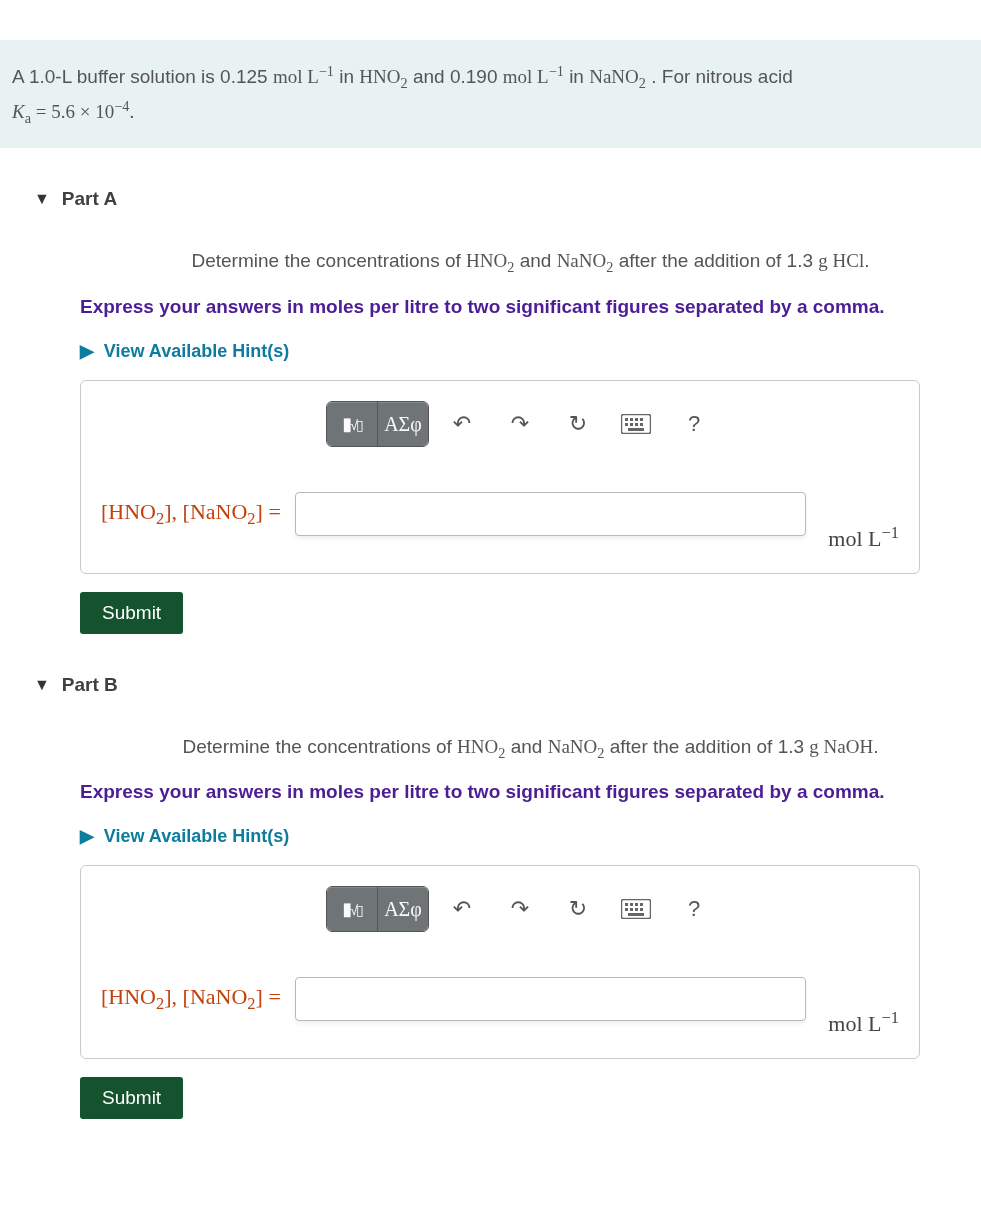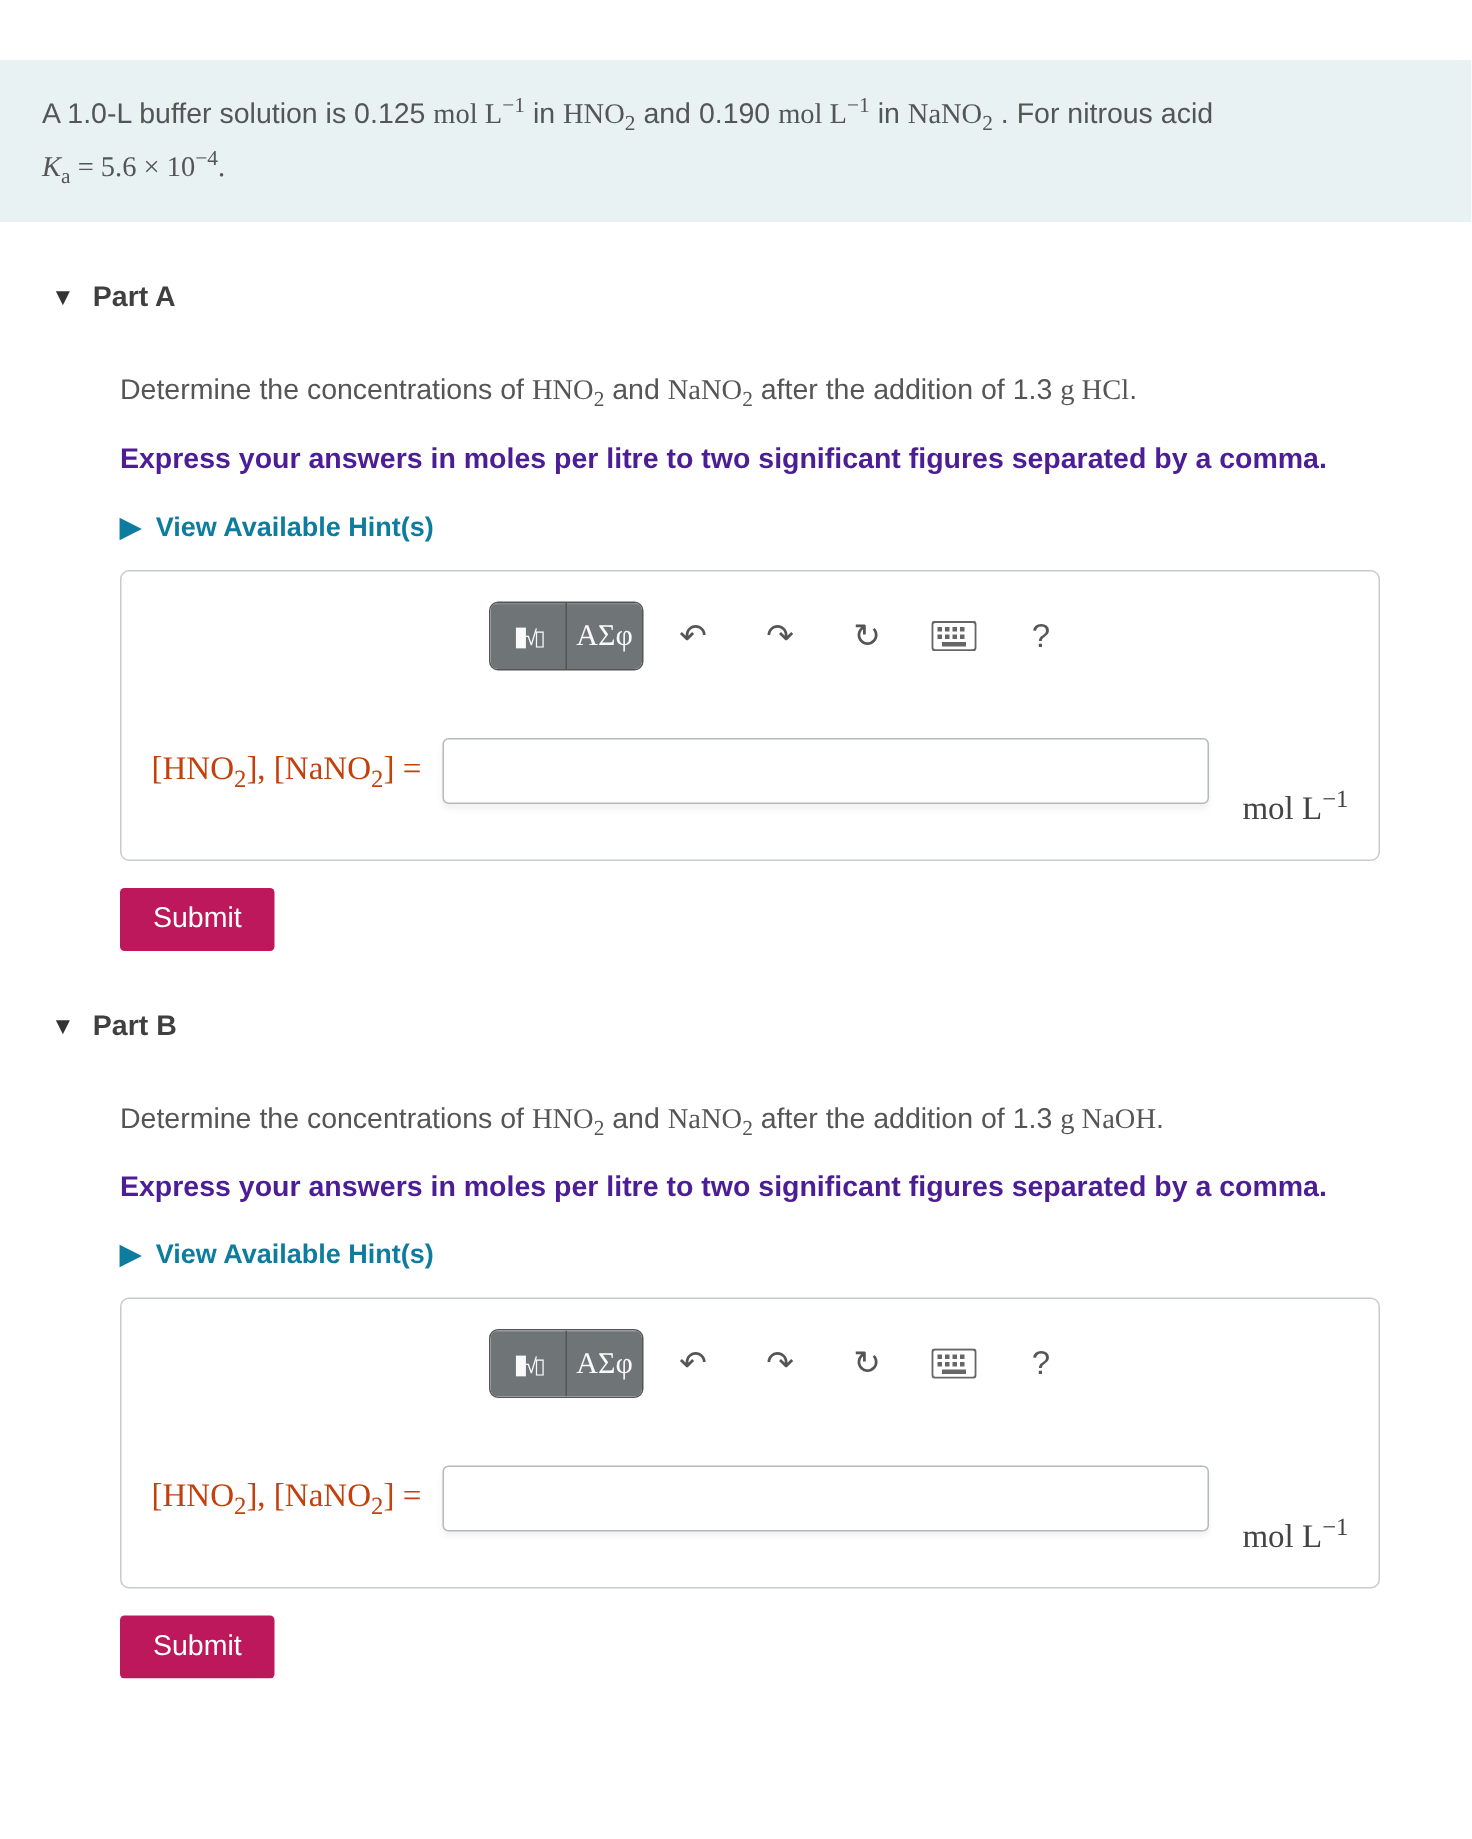--- a/index.html
+++ b/index.html
@@ -5,21 +5,21 @@
   body {
     font-family: Arial, Helvetica, sans-serif;
     margin: 0;
     padding: 0;
     background: #fff;
     color: #444;
     width: 981px;
   }
   .intro-box {
     background: #e8f2f2;
-    padding: 20px 28px;
+    padding: 20px 12px;
     margin: 40px 0 0 0;
     font-size: 19px;
     line-height: 1.55;
     color: #555;
   }
   .formula { font-family: "Times New Roman", serif; }
   .sub { font-size: 0.75em; vertical-align: sub; }
   .sup { font-size: 0.75em; vertical-align: super; }
   .part-wrapper {
     padding: 30px 0 0 0;
@@ -39,20 +39,21 @@
     font-size: 19px;
     font-weight: bold;
   }
   .part-body {
     padding: 30px 0 0 80px;
   }
   .question-line {
     color: #555;
     font-size: 19px;
     margin-bottom: 20px;
+    text-align: center;
   }
   .bold-line {
     color: #4c1d95;
     font-size: 19px;
     font-weight: bold;
     margin-bottom: 22px;
   }
   .hints-link {
     color: #0d7c9e;
     font-size: 18px;
@@ -140,21 +141,21 @@
     font-family: "Times New Roman", serif;
     font-size: 22px;
     color: #444;
     white-space: nowrap;
     margin-left: 8px;
     margin-top: 48px;
   }
   .submit-btn {
     display: inline-block;
     margin-top: 18px;
-    background: #be185d;
+    background: #14532d;
     color: #fff;
     font-size: 19px;
     padding: 10px 22px;
     border: none;
     border-radius: 3px;
     cursor: pointer;
   }
   .square-icon { font-size: 18px; letter-spacing: -2px; }
   .greek-label { font-family: "Times New Roman", serif; font-size: 20px; letter-spacing: 0; }
   .kbd-icon svg { display:block; }

